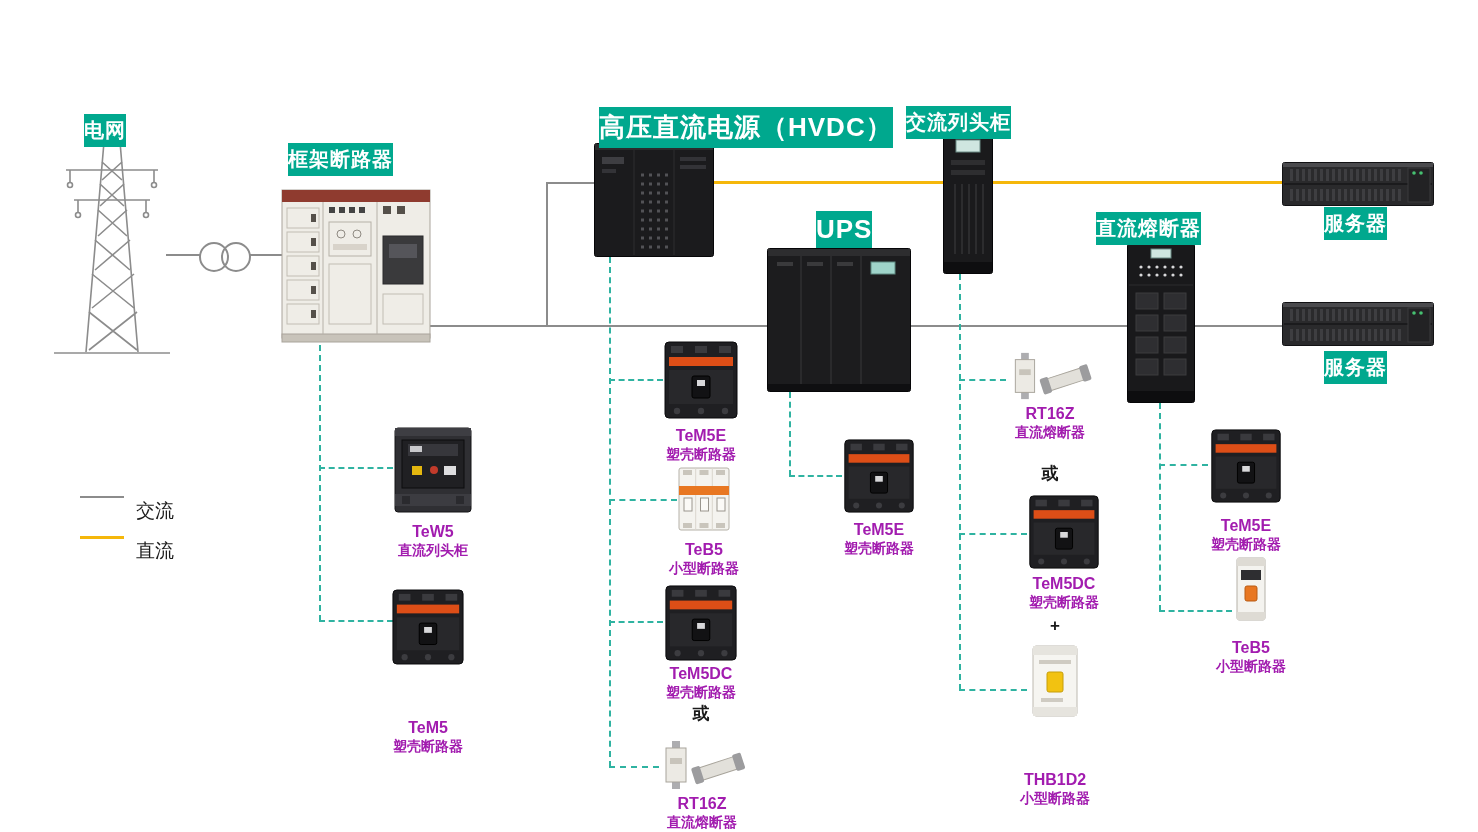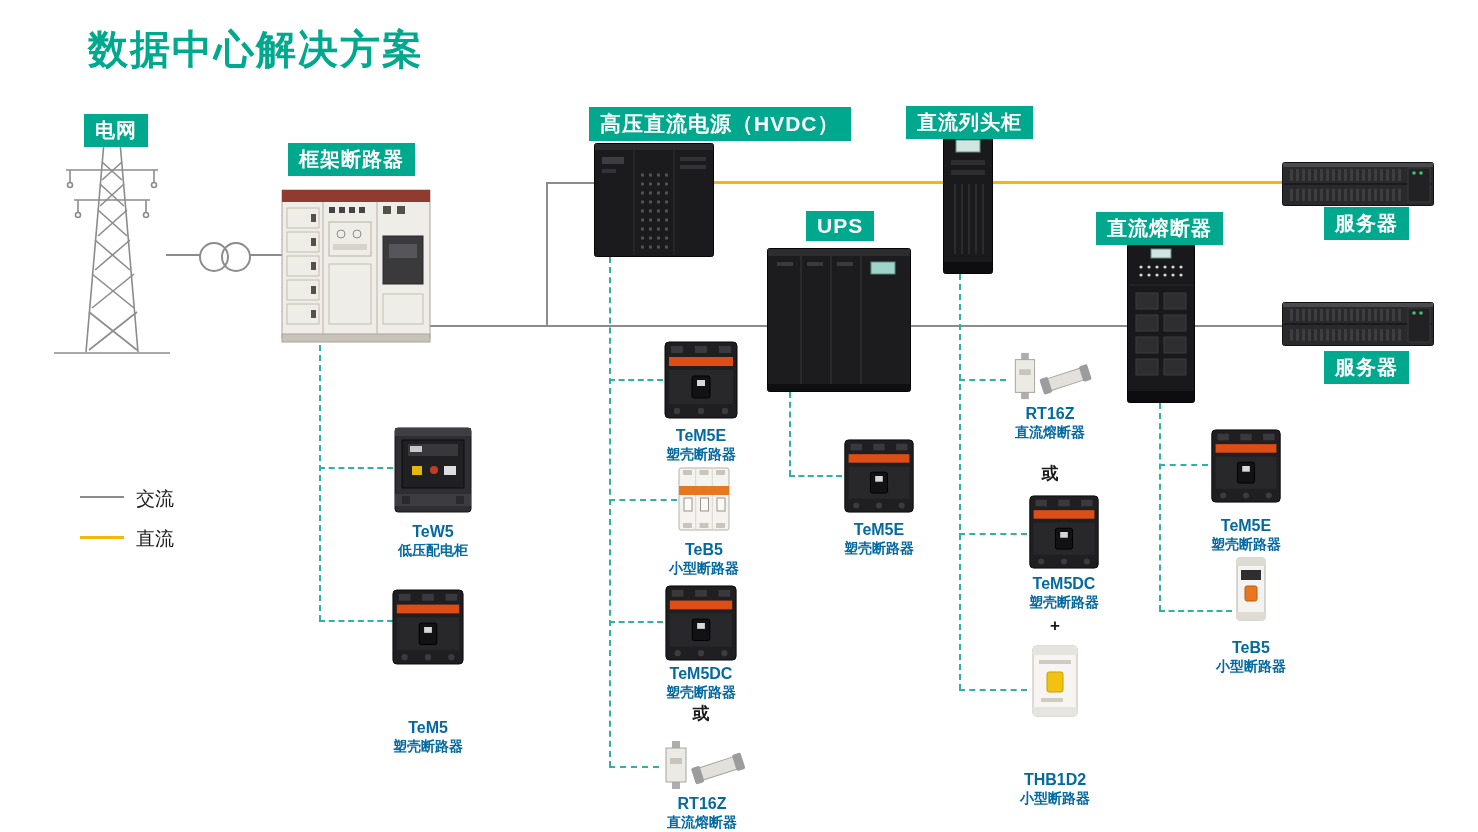--- a/index.html
+++ b/index.html
@@ -1,35 +1,35 @@
 <!DOCTYPE html>
 <html><head>
 <meta charset="utf-8">
 <style>
   html,body{margin:0;padding:0;background:#fff;}
   .canvas{position:relative;width:1478px;height:832px;background:#fff;overflow:hidden;
           font-family:"Liberation Sans","DejaVu Sans",sans-serif;}
   .title{position:absolute;left:88px;top:22px;font-size:40px;font-weight:800;
          color:#00A88E;letter-spacing:2px;}
   .chip{position:absolute;background:#00A88E;color:#fff;font-weight:700;font-size:20px;
-        padding:3px 11px;letter-spacing:1px;white-space:nowrap;}
-  .chip.big{font-size:21px;}
+        padding:3px 0;letter-spacing:1px;white-space:nowrap;}
+  .chip.big{font-size:26px;margin-left:10px;}
   .line{position:absolute;}
   .h-gray{height:2px;background:#8C8C8C;}
   .v-gray{width:2px;background:#8C8C8C;}
   .h-yellow{height:3px;background:#F5B70A;}
   .dash-h{position:absolute;border-top:2px dashed #2FB3A1;}
   .dash-v{position:absolute;border-left:2px dashed #2FB3A1;}
   .equip{position:absolute;}
   .equip svg{display:block;}
-  .plabel{position:absolute;width:120px;text-align:center;color:#0369a1;font-weight:700;line-height:1.25;}
+  .plabel{position:absolute;width:120px;text-align:center;color:#a21caf;font-weight:700;line-height:1.25;}
   .pname{font-size:16px;}
   .ptype{font-size:14px;}
   .conn{position:absolute;width:80px;text-align:center;font-weight:700;font-size:17px;color:#1A1A1A;}
-  .legend-text{position:absolute;font-size:19px;color:#1A1A1A;}
+  .legend-text{position:absolute;font-size:19px;color:#1A1A1A;margin-top:12px;}
   .xfmr{position:absolute;width:26px;height:26px;border:2px solid #8C8C8C;border-radius:50%;background:transparent;}
 </style>
 </head>
 <body>
 
 <svg width="0" height="0" style="position:absolute" aria-hidden="true">
   <defs>
     <symbol id="sym-tower" viewBox="0 0 128 222">
       <g stroke="#8C8C8C" stroke-width="1.6" fill="none">
         <line x1="6" y1="217" x2="122" y2="217"></line>
@@ -261,21 +261,20 @@
         <rect x="36" y="24" width="48" height="13" rx="6.5" fill="#E2E0DA" stroke="#A8A49B"></rect>
         <rect x="34" y="22" width="9" height="17" rx="2" fill="#9C9C9E"></rect>
         <rect x="77" y="22" width="9" height="17" rx="2" fill="#9C9C9E"></rect>
       </g>
     </symbol>
   </defs>
 </svg>
 
 <div class="canvas">
 
-  <div class="title">数据中心解决方案</div>
 
   <div class="line h-gray" style="left:166px;top:254px;width:34px"></div>
   <div class="line h-gray" style="left:250px;top:254px;width:34px"></div>
   <div class="line h-gray" style="left:546px;top:182px;width:54px"></div>
   <div class="line v-gray" style="left:546px;top:182px;height:145px"></div>
   <div class="line h-gray" style="left:430px;top:325px;width:856px"></div>
   <div class="line h-yellow" style="left:712px;top:181px;width:574px"></div>
 
   <div class="dash-v" style="left:319px;top:345px;height:276px"></div>
   <div class="dash-h" style="left:319px;top:467px;width:74px"></div>
@@ -400,34 +399,34 @@
   </div>
   <div class="equip" style="left:1232px;top:556px">
     <svg width="38" height="66">
         <use href="#sym-mcbs"></use>
       </svg>
   </div>
 
   <div class="chip" style="left:84px;top:114px">电网</div>
   <div class="chip" style="left:288px;top:143px">框架断路器</div>
   <div class="chip big" style="left:589px;top:107px">高压直流电源（HVDC）</div>
-  <div class="chip" style="left:906px;top:106px">直流列头柜</div>
+  <div class="chip" style="left:906px;top:106px">交流列头柜</div>
   <div class="chip big" style="left:806px;top:211px">UPS</div>
   <div class="chip" style="left:1096px;top:212px">直流熔断器</div>
   <div class="chip" style="left:1324px;top:207px">服务器</div>
   <div class="chip" style="left:1324px;top:351px">服务器</div>
 
   <div class="line h-gray" style="left:80px;top:496px;width:44px"></div>
   <div class="legend-text" style="left:136px;top:486px">交流</div>
   <div class="line h-yellow" style="left:80px;top:536px;width:44px"></div>
   <div class="legend-text" style="left:136px;top:526px">直流</div>
 
   <div class="plabel" style="left:373px;top:522px">
     <div class="pname">TeW5</div>
-    <div class="ptype">低压配电柜</div>
+    <div class="ptype">直流列头柜</div>
   </div>
   <div class="plabel" style="left:368px;top:718px">
     <div class="pname">TeM5</div>
     <div class="ptype">塑壳断路器</div>
   </div>
   <div class="plabel" style="left:641px;top:426px">
     <div class="pname">TeM5E</div>
     <div class="ptype">塑壳断路器</div>
   </div>
   <div class="plabel" style="left:644px;top:540px">

